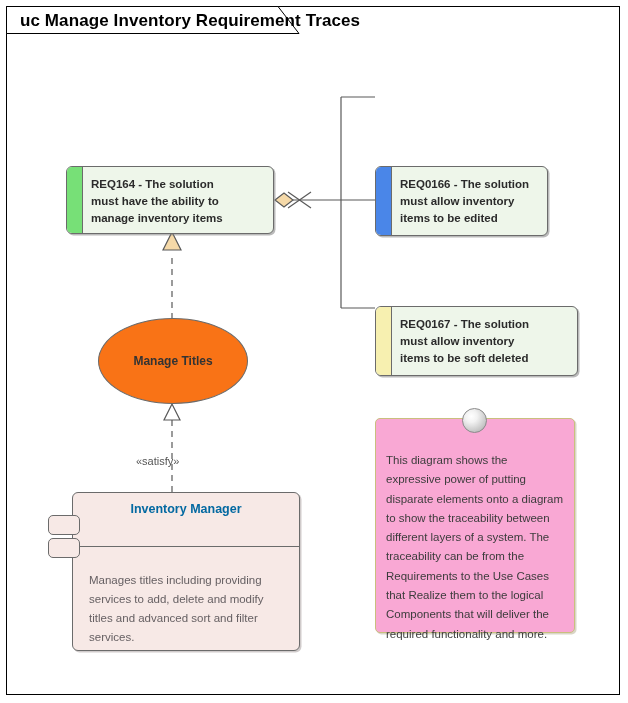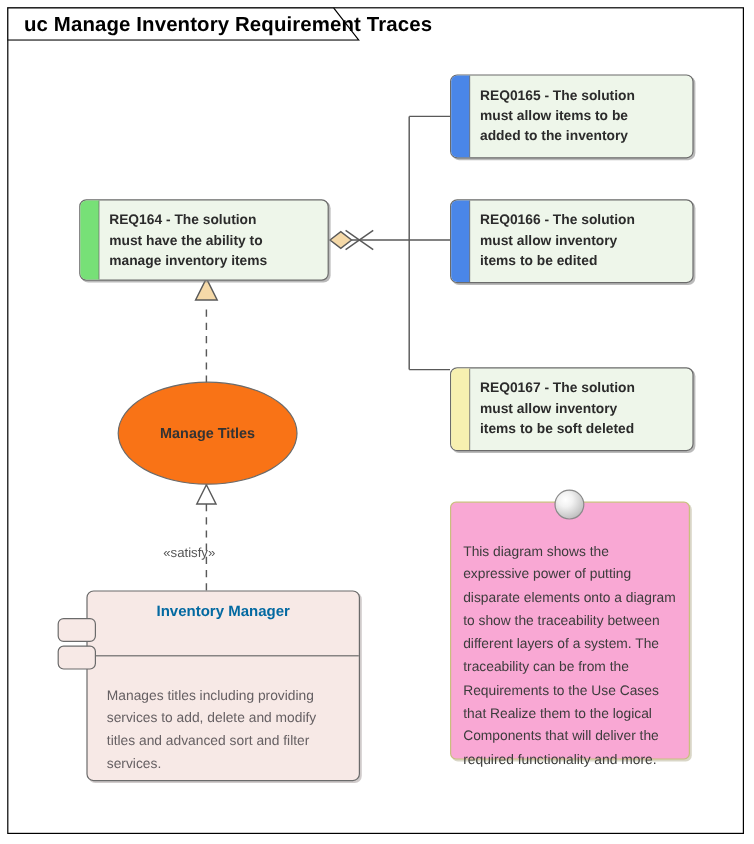--- a/index.html
+++ b/index.html
@@ -239,28 +239,22 @@
     <polygon points="172,404 164,420 180,420" fill="#ffffff" stroke="#595959" stroke-width="1.2"></polygon>
   </svg>
 
   <div class="req" style="left:66px; top:166px; width:208px; height:68px;padding-left:40px;">
     <div class="bar green"></div>
     <div class="req-text">REQ164 - The solution
 must have the ability to
 manage inventory items</div>
   </div>
 
-  <div class="req" style="left:375px; top:62px; width:203px; height:70px;">
-    <div class="bar blue"></div>
-    <div class="req-text">REQ0165 - The solution
-must allow items to be
-added to the inventory</div>
-  </div>
-
-  <div class="req" style="left:375px; top:166px; width:203px; height:70px;">
+
+  <div class="req" style="left:375px; top:166px; width:173px; height:70px;">
     <div class="bar blue"></div>
     <div class="req-text">REQ0166 - The solution
 must allow inventory
 items to be edited</div>
   </div>
 
   <div class="req" style="left:375px; top:272px; width:203px; height:70px;margin-top:34px;">
     <div class="bar yellow"></div>
     <div class="req-text">REQ0167 - The solution
 must allow inventory

